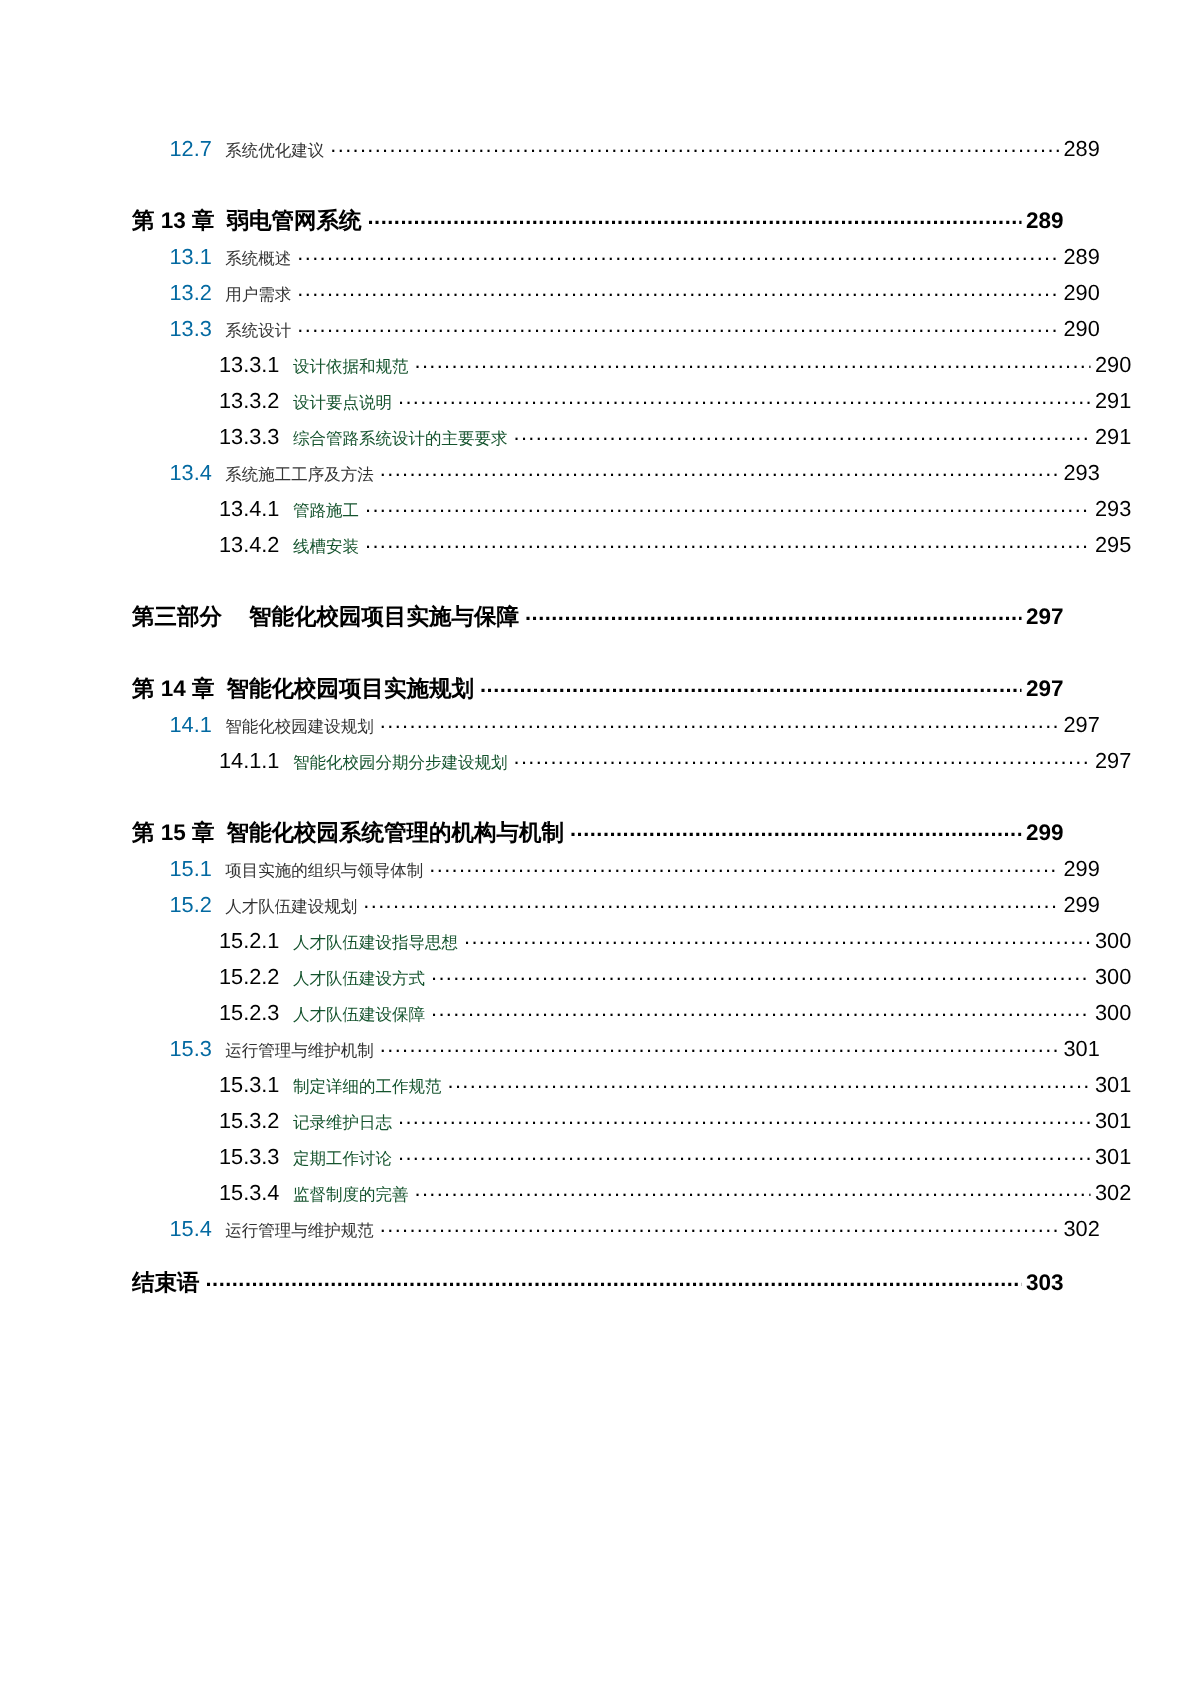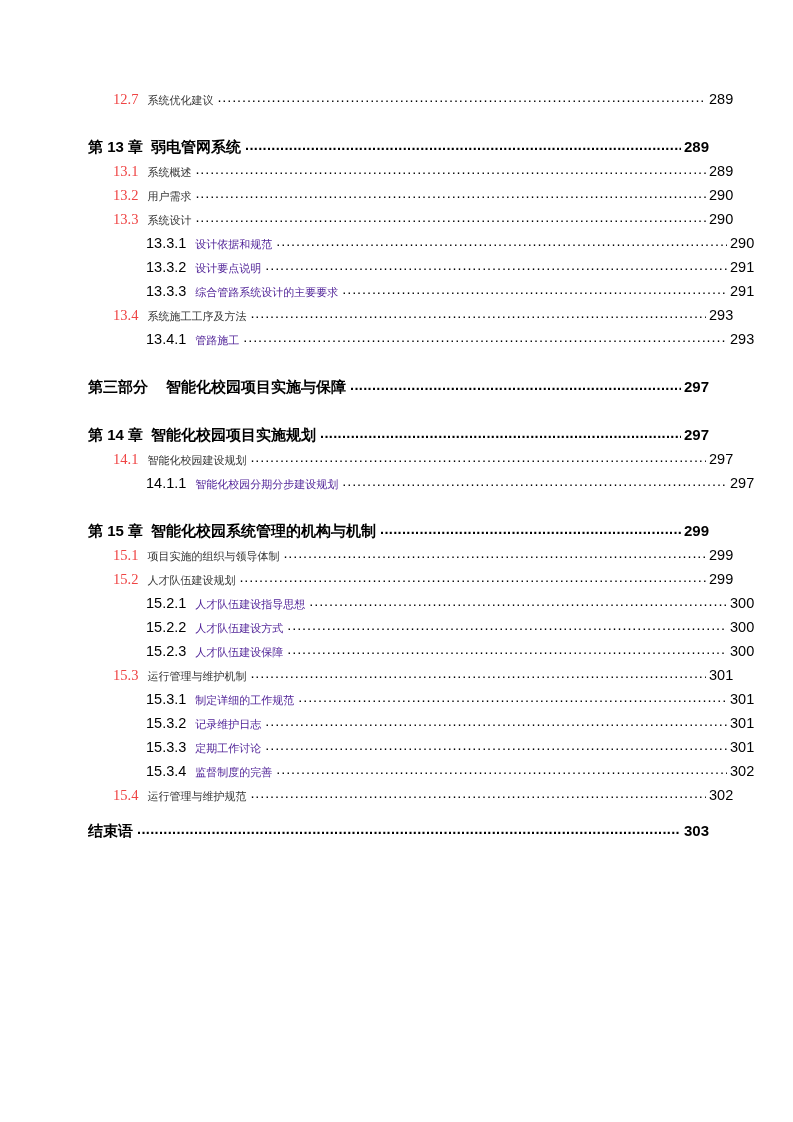--- a/index.html
+++ b/index.html
@@ -98,30 +98,30 @@
     letter-spacing: 0.35px;
     color: #000000;
   }
   .lvl-part .title  { padding-left: 18px; }
   .lvl-chapter .title { padding-left: 8px; }
 
   
   .lvl-2 {
     padding-left: 25px;
   }
-  .lvl-2 .num   { color: #ef4444; font-family: Liberation Serif, serif; }
+  .lvl-2 .num   { color: #0369a1; }
   .lvl-2 .title { color: #333333; padding-left: 9px; }
   .lvl-2 .leader::after { color: #000000; }
 
   
   .lvl-3 {
     padding-left: 46px;
   }
   .lvl-3 .num   { color: #000000; margin-left: 12px; }
-  .lvl-3 .title { color: #4c1d95; padding-left: 9px; }
+  .lvl-3 .title { color: #14532d; padding-left: 9px; }
   .lvl-3 .leader::after { color: #000000; }
 
   
   .gap-before { margin-top: 24px; }
   .gap-end    { margin-top: 12px; }
 </style>
 </head>
 <body>
 
 <div class="page">
@@ -179,20 +179,26 @@
         <span class="title">系统施工工序及方法</span>
         <span class="leader"></span>
         <span class="pageno">293</span>
       </div>
       <div class="toc-row lvl-3">
         <span class="num">13.4.1</span>
         <span class="title">管路施工</span>
         <span class="leader"></span>
         <span class="pageno">293</span>
       </div>
+      <div class="toc-row lvl-3">
+        <span class="num">13.4.2</span>
+        <span class="title">线槽安装</span>
+        <span class="leader"></span>
+        <span class="pageno">295</span>
+      </div>
       <div class="toc-row lvl-part gap-before">
         <span class="num">第三部分</span>
         <span class="title">智能化校园项目实施与保障</span>
         <span class="leader"></span>
         <span class="pageno">297</span>
       </div>
       <div class="toc-row lvl-chapter gap-before">
         <span class="num">第 14 章</span>
         <span class="title">智能化校园项目实施规划</span>
         <span class="leader"></span>

